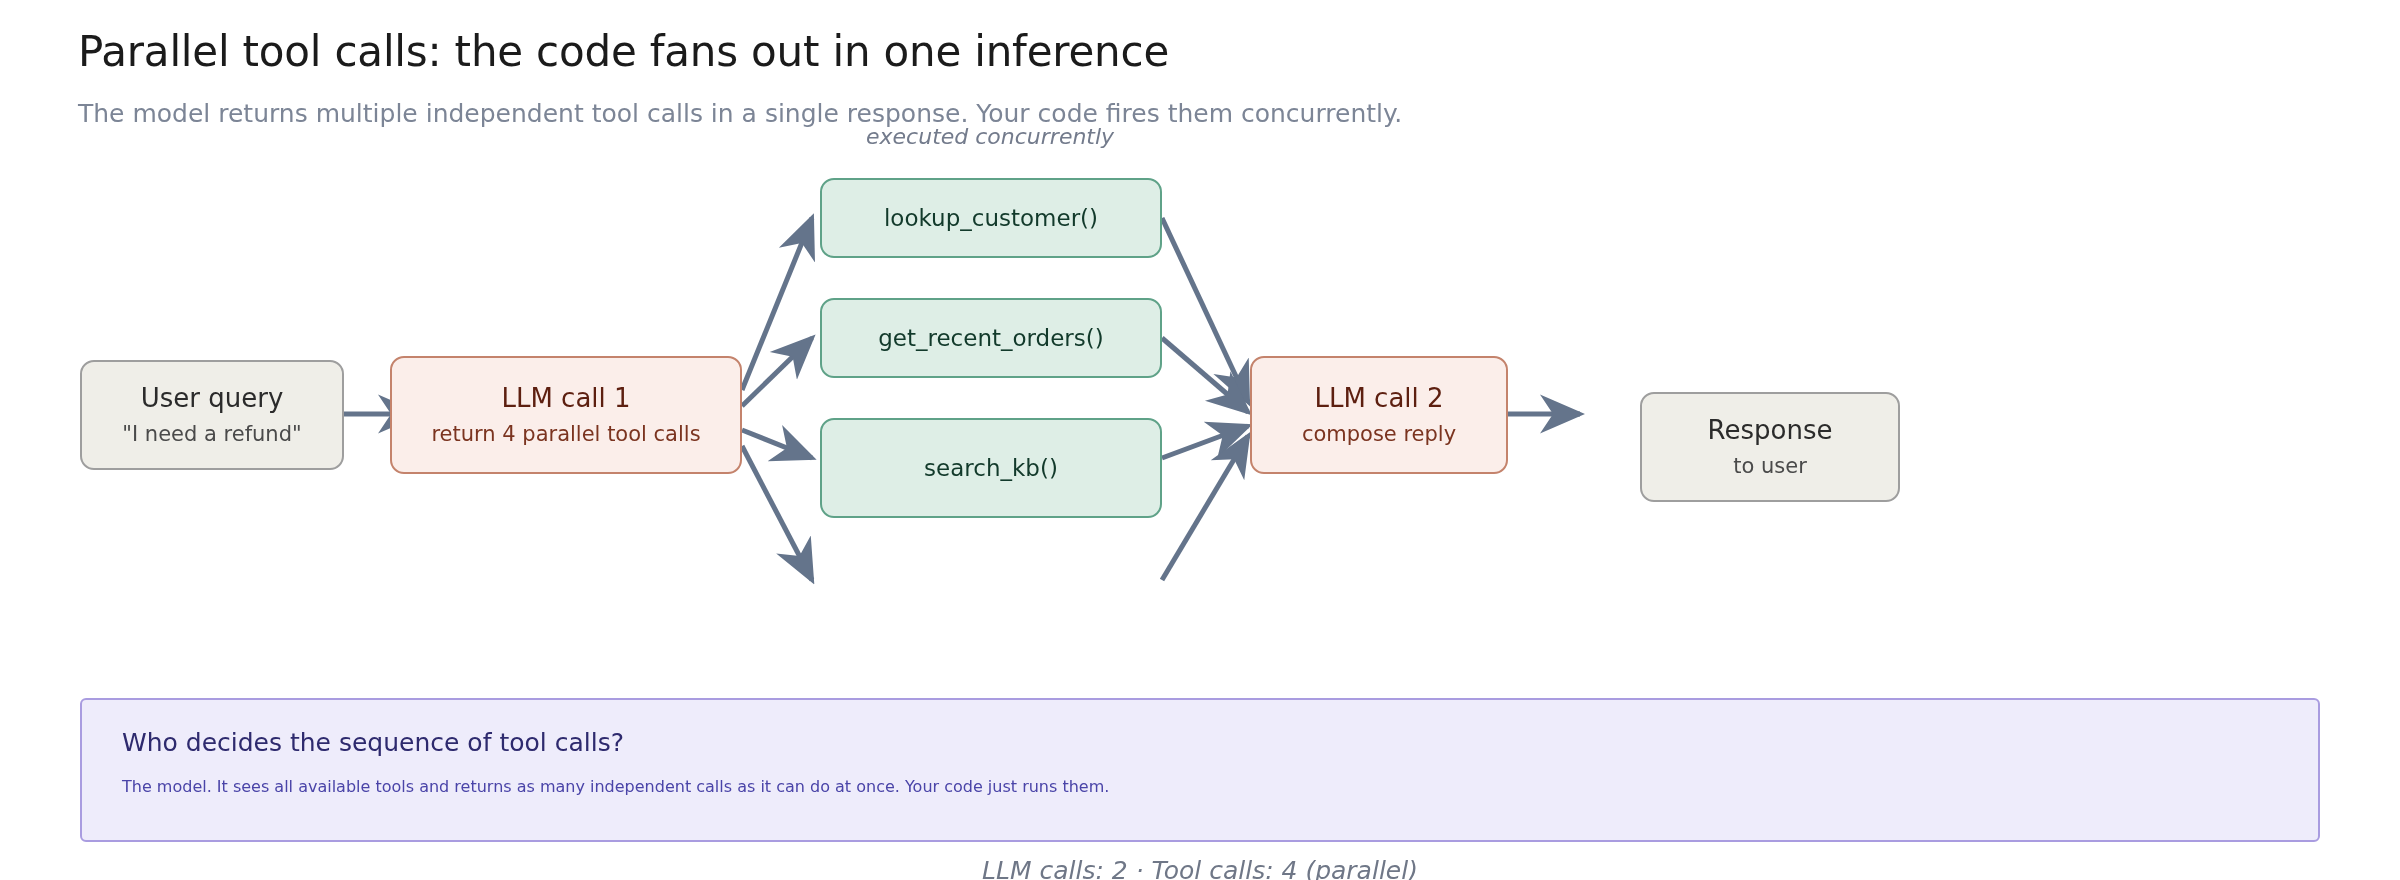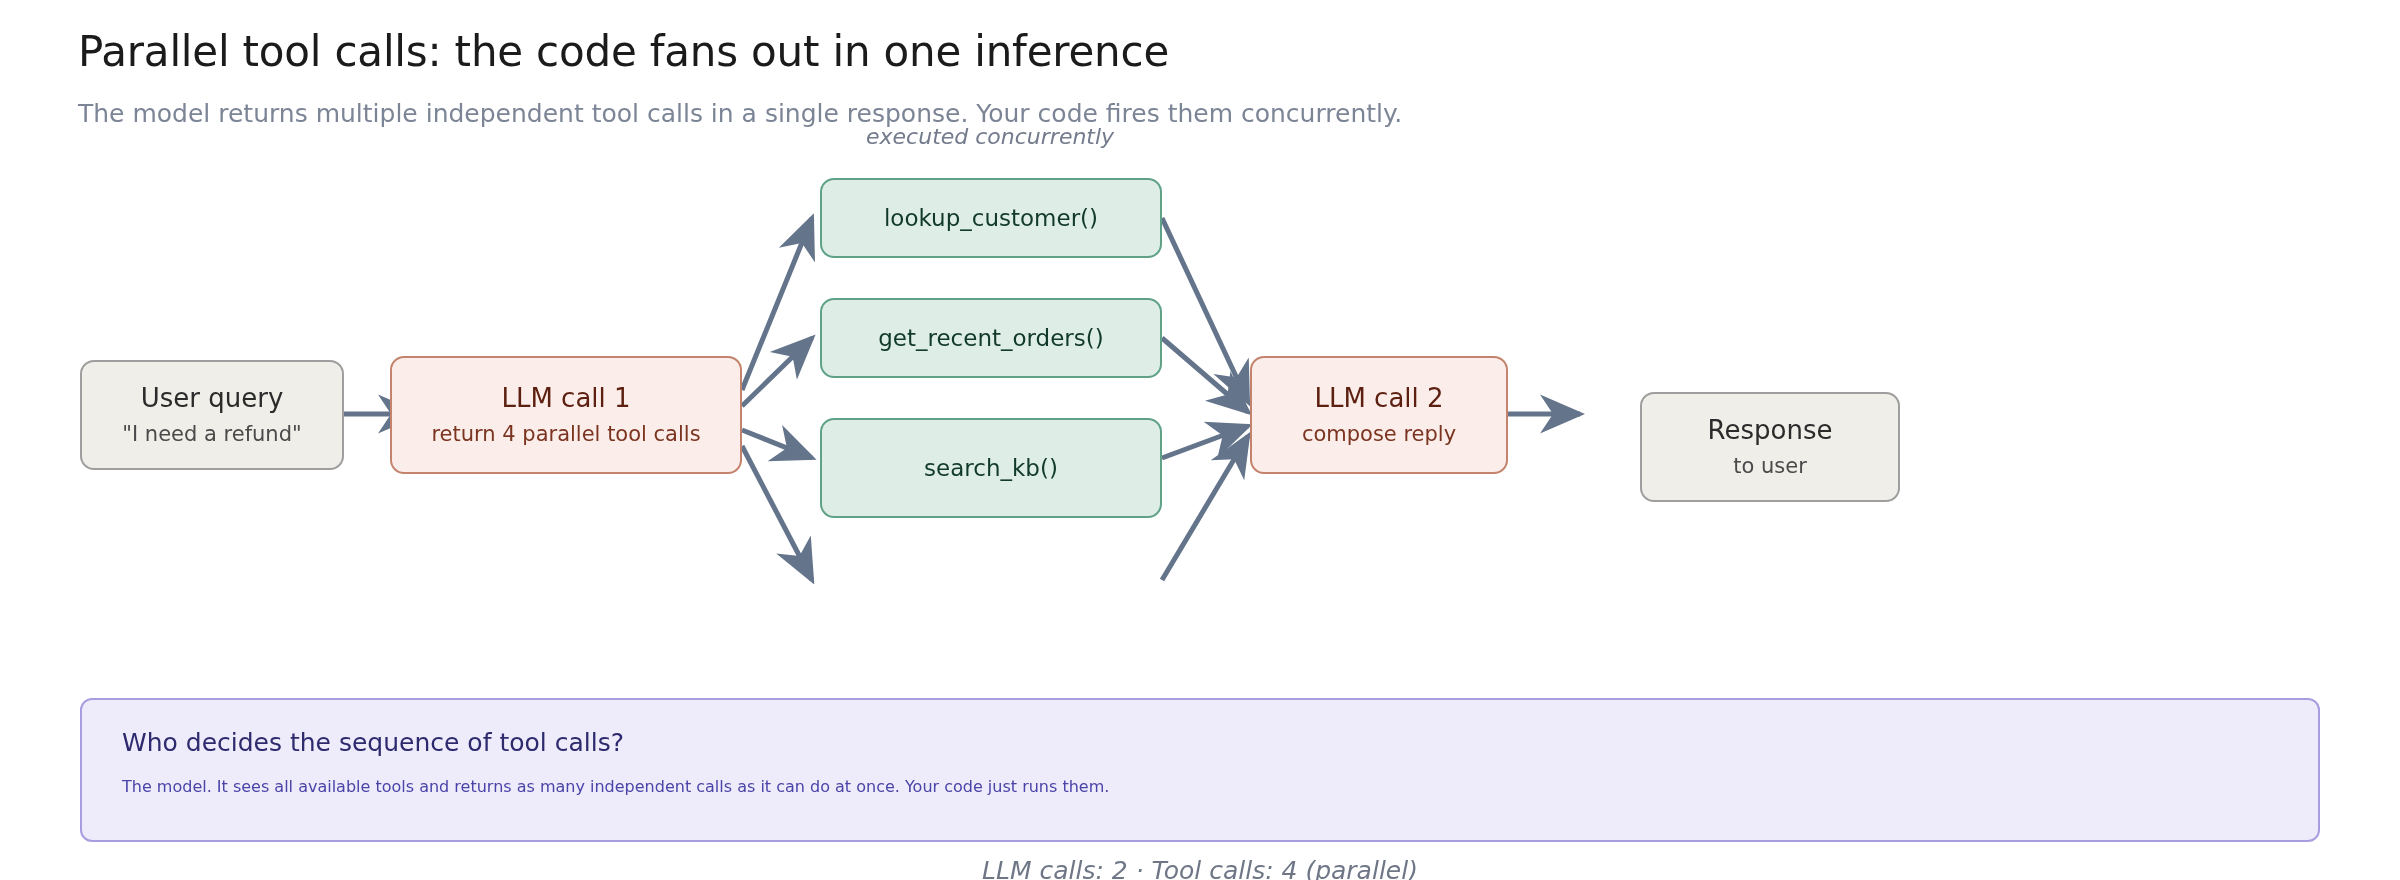--- a/index.html
+++ b/index.html
@@ -64,21 +64,21 @@
     color:#737b8c;
     white-space:nowrap;
   }
 
   .callout{
     position:absolute;left:80px;top:698px;
     width:2240px;height:144px;
     box-sizing:border-box;
     background:#eeecfb;
     border:2px solid #a99ce0;
-    border-radius:12px;
+    border-radius:6px;
     padding:26px 40px 0 40px;
   }
   .callout .q{
     font-size:25px;line-height:34px;color:#2e2a6e;
     white-space:nowrap;
   }
   .callout .a{
     font-size:16px;line-height:34px;color:#4a44a8;
     margin-top:10px;white-space:nowrap;
   }

